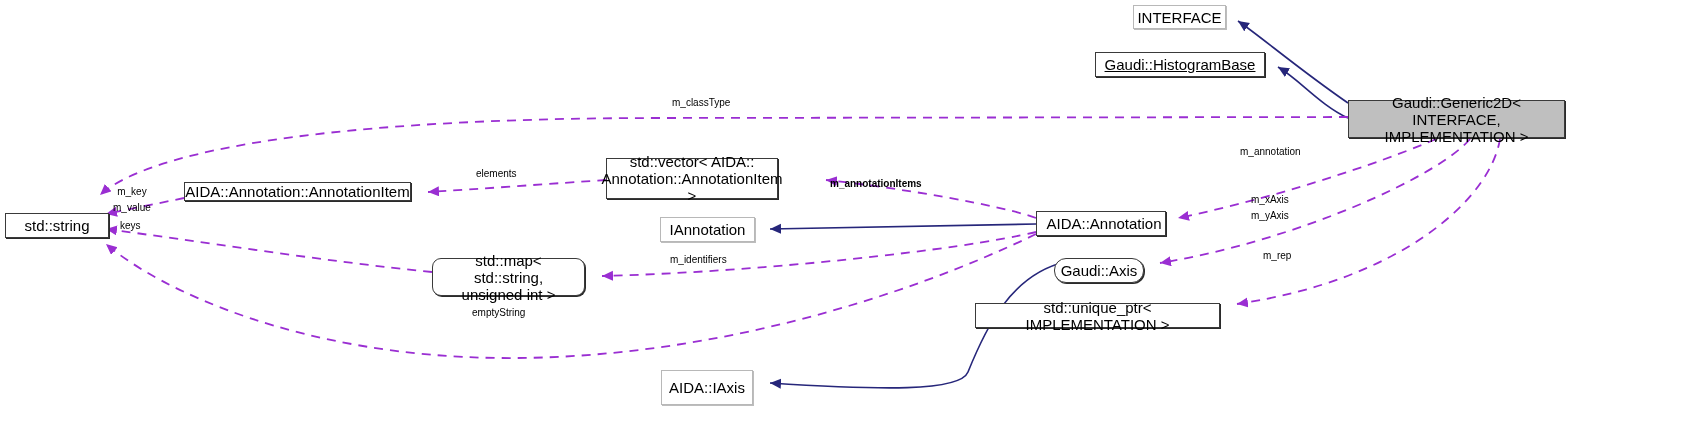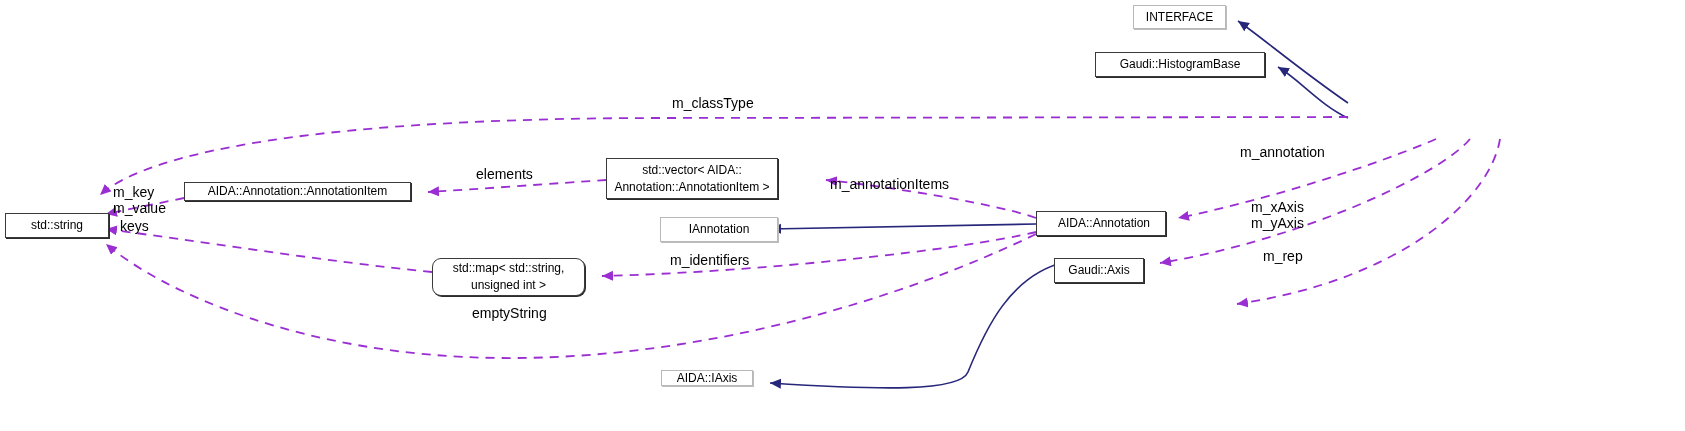--- a/index.html
+++ b/index.html
@@ -1,23 +1,23 @@
 <!DOCTYPE html>
 <html><head>
 <meta charset="utf-8">
 <style>
   html,body{margin:0;padding:0;background:#ffffff;}
   body{width:1685px;height:431px;overflow:hidden;font-family:"Liberation Sans","DejaVu Sans",sans-serif;}
   #diagram{position:relative;width:1685px;height:431px;}
   svg.edges{position:absolute;left:0;top:0;width:1685px;height:431px;}
-  .node{position:absolute;box-sizing:border-box;background:#ffffff;display:flex;align-items:center;justify-content:center;text-align:center;font-size:12px;line-height:17px;color:#000000;padding:2px 6px;white-space:pre-line;}
+  .node{position:absolute;box-sizing:border-box;background:#ffffff;display:flex;align-items:center;justify-content:center;text-align:center;font-size:15px;line-height:17px;color:#000000;padding:2px 6px;white-space:pre-line;}
   .node.solid{border:1px solid #3a3a3a;box-shadow:1px 1px 0 0 #2b2b2b;}
   .node.light{border:1px solid #b8b8b8;box-shadow:1px 1px 0 0 #bdbdbd;}
   .node.root{background:#bfbfbf;border:1px solid #3a3a3a;box-shadow:1px 1px 0 0 #2b2b2b;}
-  .elabel{position:absolute;font-size:14px;line-height:16px;color:#000000;white-space:pre-line;text-align:left;}
+  .elabel{position:absolute;font-size:10px;line-height:16px;color:#000000;white-space:pre-line;text-align:center;}
 </style>
 </head>
 <body>
 
 <div id="diagram">
 
   <svg class="edges" viewBox="0 0 1685 431">
     <defs>
       <marker id="arrowSolid" markerWidth="12" markerHeight="12" refX="11" refY="5" orient="auto" markerUnits="userSpaceOnUse">
         <path d="M0,0 L11,5 L0,10 z" fill="#26267a"></path>
@@ -43,48 +43,51 @@
       <path d="M1036,232 C960,250 760,272 602,276" marker-end="url(#arrowOpen)"></path>
       <path d="M1036,234 C900,300 700,360 500,358 C300,356 160,290 106,244" marker-end="url(#arrowOpen)"></path>
       <path d="M606,180 C560,183 480,189 428,192" marker-end="url(#arrowOpen)"></path>
       <path d="M184,198 C160,203 130,209 106,214" marker-end="url(#arrowOpen)"></path>
       <path d="M432,272 C330,262 190,240 106,229" marker-end="url(#arrowOpen)"></path>
     </g>
   </svg>
 
   <div class="node light" style="left:1133px;top:5px;width:93px;height:24px;"><span>INTERFACE</span></div>
 
-  <div class="node solid" style="left:1095px;top:52px;width:170px;height:25px;"><span>Gaudi::HistogramBase</span></div>
+  <div class="node solid" style="left:1095px;top:52px;width:170px;height:25px;text-decoration:underline;"><span>Gaudi::HistogramBase</span></div>
 
+  <div class="node root" style="left:1348px;top:100px;width:217px;height:38px;"><span>Gaudi::Generic2D&lt; INTERFACE,
+IMPLEMENTATION &gt;</span></div>
 
   <div class="node solid" style="left:606px;top:158px;width:172px;height:41px;"><span>std::vector&lt; AIDA::
 Annotation::AnnotationItem &gt;</span></div>
 
   <div class="node solid" style="left:184px;top:182px;width:227px;height:19px;"><span>AIDA::Annotation::AnnotationItem</span></div>
 
   <div class="node solid" style="left:5px;top:213px;width:104px;height:25px;"><span>std::string</span></div>
 
-  <div class="node light" style="left:660px;top:217px;width:118px;height:25px;"><span>IAnnotation</span></div>
+  <div class="node light" style="left:660px;top:217px;width:95px;height:25px;"><span>IAnnotation</span></div>
 
   <div class="node solid" style="left:1036px;top:211px;width:130px;height:25px;padding-left:12px;"><span>AIDA::Annotation</span></div>
 
   <div class="node solid" style="left:432px;top:258px;width:153px;height:38px;border-radius:9px;"><span>std::map&lt; std::string,
  unsigned int &gt;</span></div>
 
-  <div class="node solid" style="left:1054px;top:258px;width:90px;height:25px;"><span>Gaudi::Axis</span></div>
+  <div class="node solid" style="left:1054px;top:258px;width:90px;height:25px;border-radius:12px;"><span>Gaudi::Axis</span></div>
 
+  <div class="node solid" style="left:975px;top:303px;width:245px;height:25px;"><span>std::unique_ptr&lt; IMPLEMENTATION &gt;</span></div>
 
-  <div class="node light" style="left:661px;top:370px;width:92px;height:16px;"><span>AIDA::IAxis</span></div>
+  <div class="node light" style="left:661px;top:370px;width:92px;height:35px;"><span>AIDA::IAxis</span></div>
 
   <div class="elabel" style="left:672px;top:95px;">m_classType</div>
   <div class="elabel" style="left:476px;top:166px;">elements</div>
   <div class="elabel" style="left:113px;top:184px;">m_key
 m_value</div>
-  <div class="elabel" style="left:830px;top:176px;">m_annotationItems</div>
+  <div class="elabel" style="left:830px;top:176px;font-weight:bold;">m_annotationItems</div>
   <div class="elabel" style="left:1240px;top:144px;">m_annotation</div>
-  <div class="elabel" style="left:1251px;top:199px;">m_xAxis
+  <div class="elabel" style="left:1251px;top:192px;">m_xAxis
 m_yAxis</div>
   <div class="elabel" style="left:120px;top:218px;">keys</div>
   <div class="elabel" style="left:670px;top:252px;">m_identifiers</div>
   <div class="elabel" style="left:1263px;top:248px;">m_rep</div>
   <div class="elabel" style="left:472px;top:305px;">emptyString</div>
 
 </div>
 
 </body></html>

